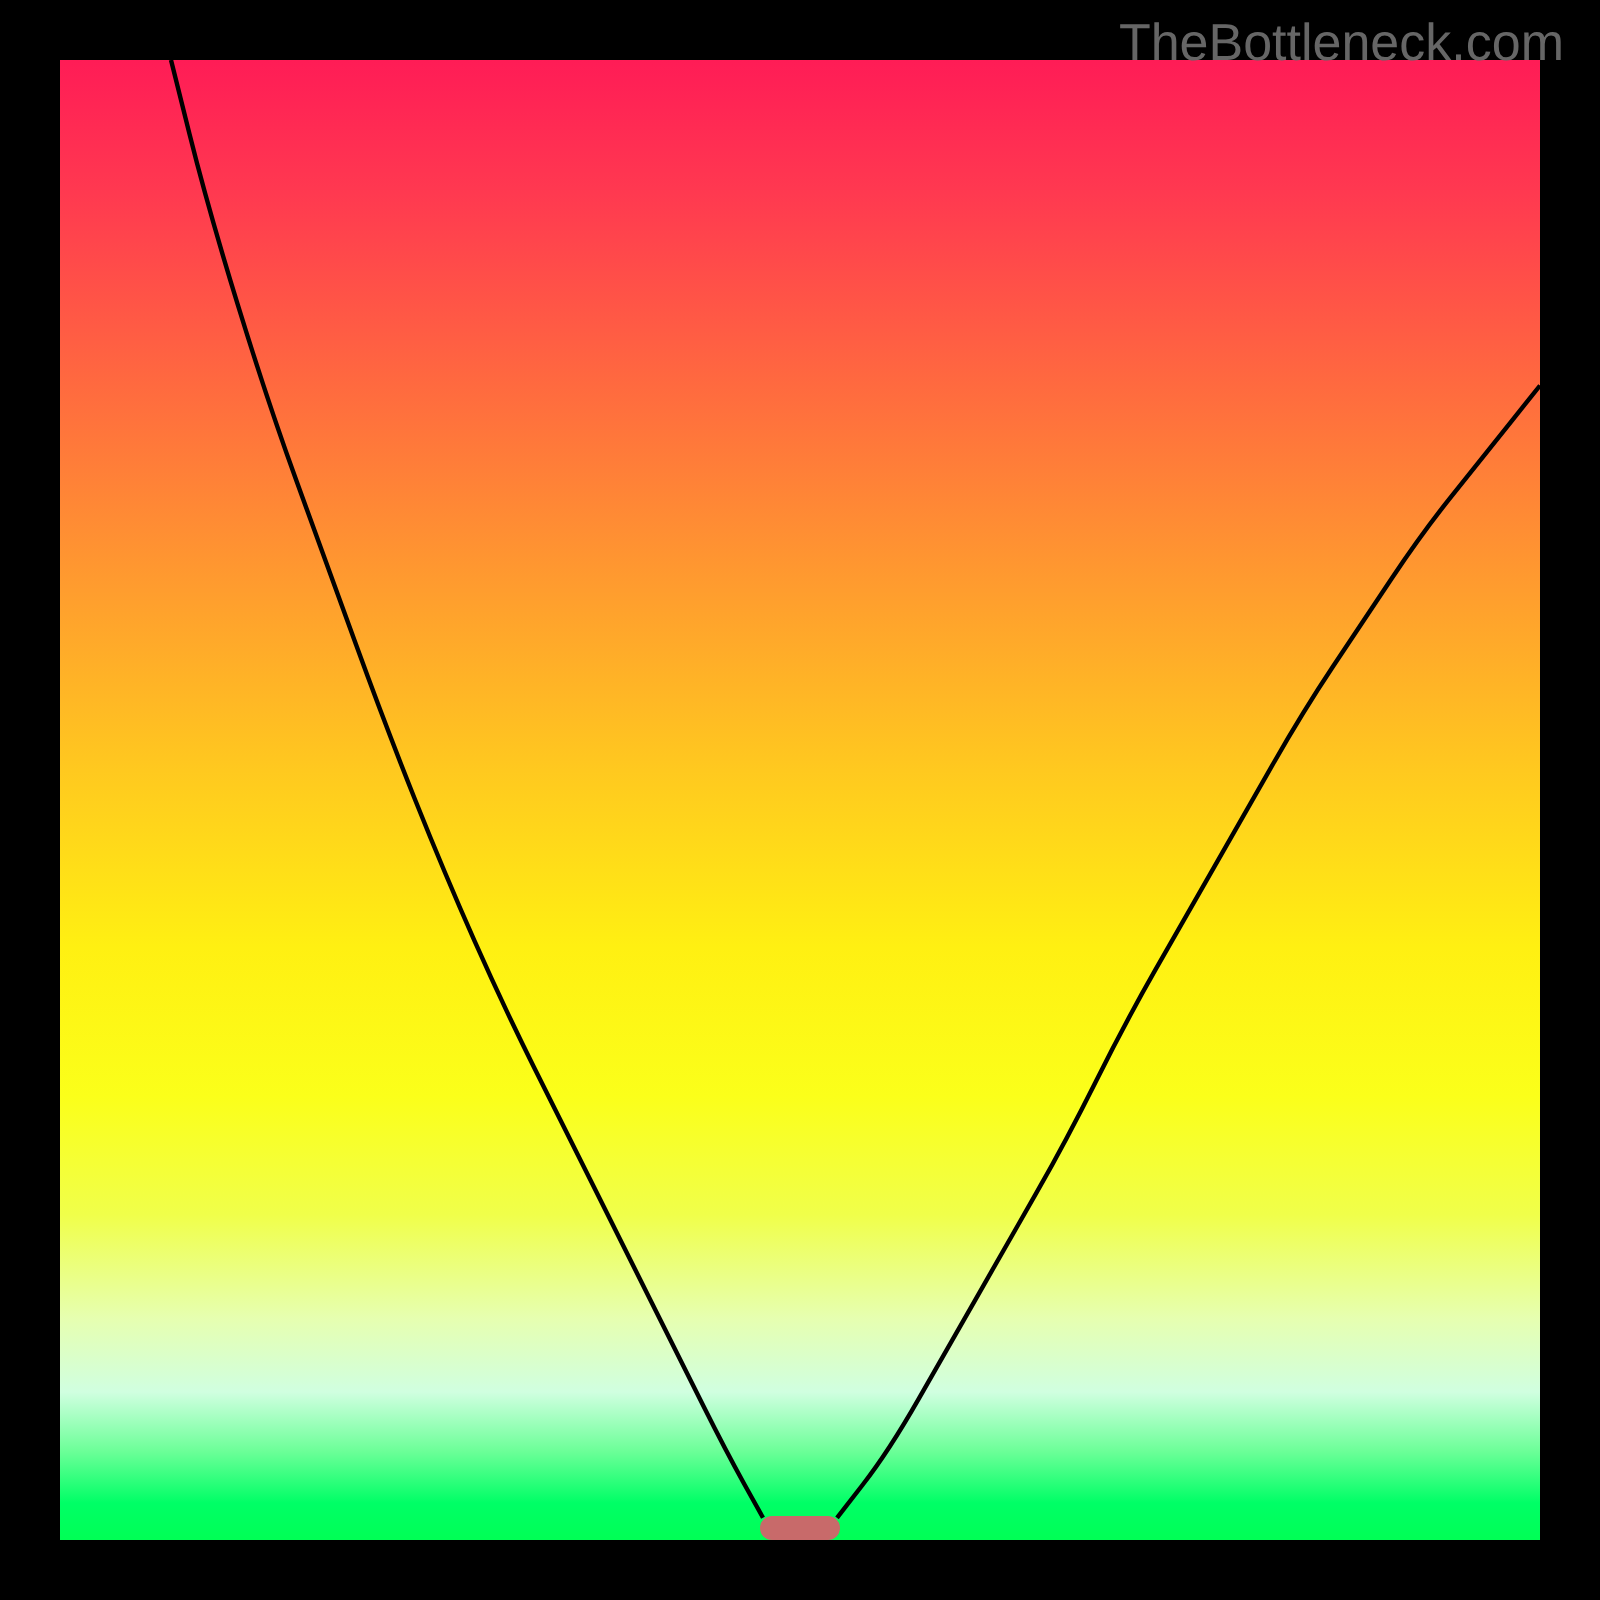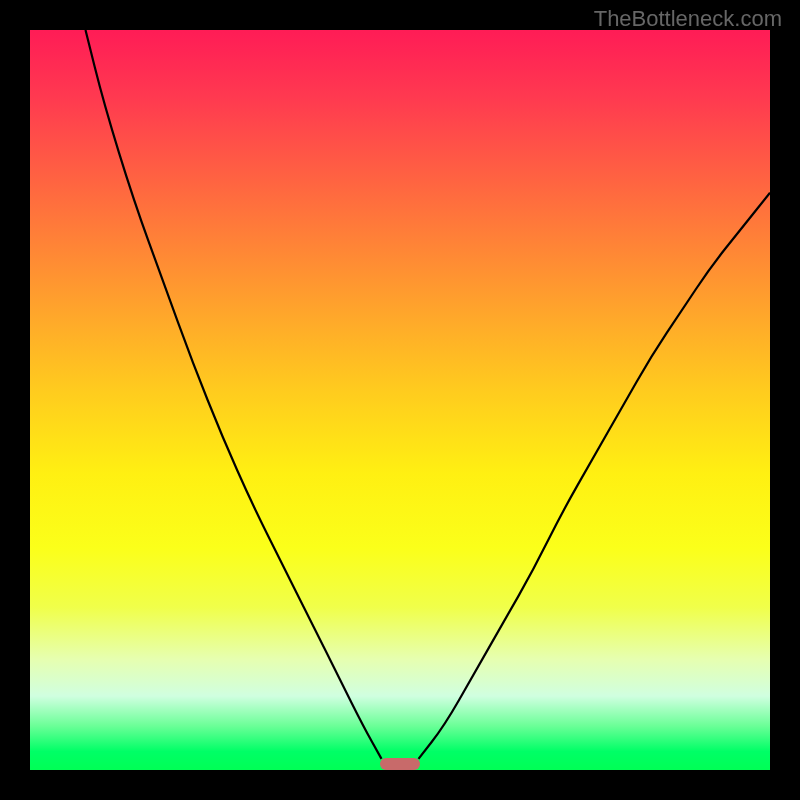--- a/index.html
+++ b/index.html
@@ -9,21 +9,21 @@
     height: 800px;
     background: #000;
     position: relative;
     font-family: Arial, sans-serif;
   }
   .watermark {
     position: absolute;
     top: 6px;
     right: 18px;
     color: #666;
-    font-size: 22px;
+    font-size: 26px;
     font-weight: 400;
     z-index: 10;
   }
   .plot-area {
     position: absolute;
     left: 30px;
     top: 30px;
     width: 740px;
     height: 740px;
   }

